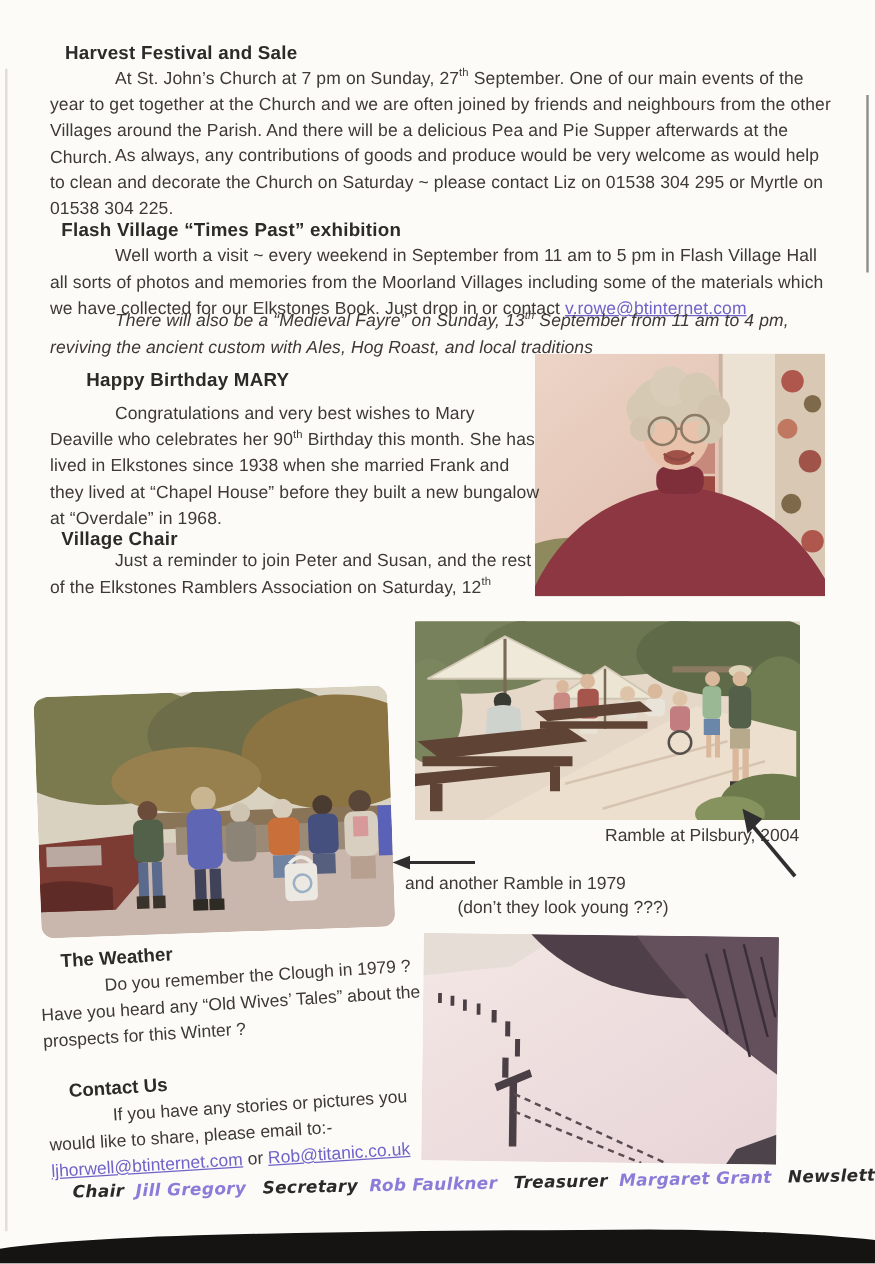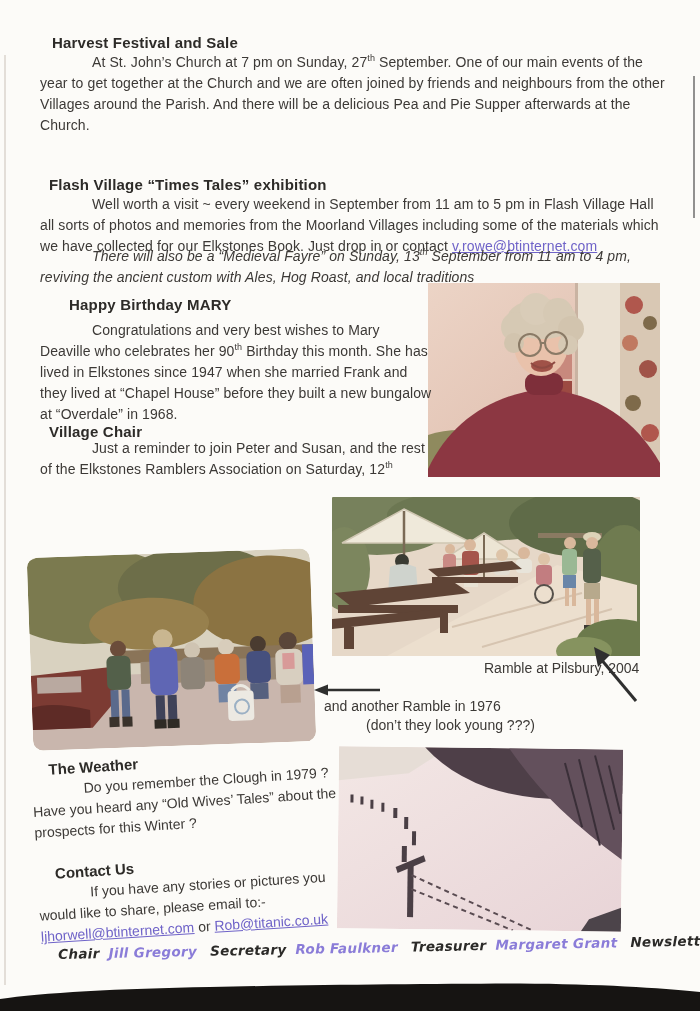--- a/index.html
+++ b/index.html
@@ -31,22 +31,23 @@
 </head>
 <body>
 
 <div id="page">
 
   <div class="fold-left"></div>
   <div class="edge-right"></div>
 
   <div class="h" style="left:52px;top:34px;">Harvest Festival and Sale</div>
   <div class="para ind" style="left:40px;top:52px;width:630px;"><span>At St. John’s Church at 7 pm on Sunday, 27</span><span class="sup">th</span><span> September.   One of our main events of the year to get together at the Church and we are often joined by friends and neighbours from the other Villages around the Parish.   And there will be a delicious Pea and Pie Supper afterwards at the Church.</span></div>
-
-  <div class="h" style="left:49px;top:176px;">Flash Village “Times Tales” exhibition</div>
+  <div class="para ind" style="left:40px;top:114px;width:630px;">As always, any contributions of goods and produce would be very welcome as would help to clean and decorate the Church on Saturday ~ please contact Liz on 01538 304 295 or Myrtle on 01538 304 225.</div>
+
+  <div class="h" style="left:49px;top:176px;">Flash Village “Times Past” exhibition</div>
   <div class="para ind" style="left:40px;top:194px;width:630px;"><span>Well worth a visit ~ every weekend in September from 11 am to 5 pm in Flash Village Hall all sorts of photos and memories from the Moorland Villages including some of the materials which we have collected for our Elkstones Book.   Just drop in or contact  </span><a class="email">v.rowe@btinternet.com</a></div>
   <div class="para ind" style="left:40px;top:246px;width:630px;font-style:italic;"><span>There will also be a “Medieval Fayre” on Sunday, 13</span><span class="sup">th</span><span> September from 11 am to 4 pm, reviving the ancient custom with Ales, Hog Roast, and local traditions</span></div>
 
   <div class="photo" style="left:428px;top:283px;">
     <svg width="232" height="194" viewBox="0 0 232 194">
       <defs>
         <linearGradient id="mwall" x1="0" y1="0" x2="1" y2="1">
           <stop offset="0" stop-color="#ecd4c6"></stop>
             <stop offset="1" stop-color="#dcb8a8"></stop>
         </linearGradient>
@@ -81,21 +82,21 @@
         <circle cx="140" cy="62" r="10" fill="#d6c9b4"></circle>
       <circle cx="102" cy="62" r="11" fill="none" stroke="#8a7a66" stroke-width="2"></circle>
       <circle cx="128" cy="60" r="11" fill="none" stroke="#8a7a66" stroke-width="2"></circle>
       <line x1="112" y1="60" x2="118" y2="60" stroke="#8a7a66" stroke-width="2"></line>
       <ellipse cx="114" cy="83" rx="11" ry="6" fill="#a05248"></ellipse>
       <path d="M103,80 Q114,90 127,79" fill="none" stroke="#8e4a42" stroke-width="2"></path>
     </svg>
   </div>
 
   <div class="h" style="left:49px;top:296px;margin-left:20px;">Happy Birthday MARY</div>
-  <div class="para ind" style="left:40px;top:320px;width:392px;"><span>Congratulations and very best wishes to Mary Deaville who celebrates her 90</span><span class="sup">th</span><span> Birthday this month.  She has lived in Elkstones since 1947 when she married Frank and they lived at “Chapel House” before they built a new bungalow at “Overdale” in 1968.</span></div>
+  <div class="para ind" style="left:40px;top:320px;width:392px;"><span>Congratulations and very best wishes to Mary Deaville who celebrates her 90</span><span class="sup">th</span><span> Birthday this month.  She has lived in Elkstones since 1938 when she married Frank and they lived at “Chapel House” before they built a new bungalow at “Overdale” in 1968.</span></div>
 
   <div class="h" style="left:49px;top:423px;">Village Chair</div>
   <div class="para ind" style="left:40px;top:438px;width:398px;"><span>Just a reminder to join Peter and Susan, and the rest of the Elkstones Ramblers Association on Saturday, 12</span><span class="sup">th</span></div>
 
   <div class="photo" style="left:332px;top:497px;">
     <svg width="308" height="159" viewBox="0 0 308 159">
       <rect width="308" height="159" fill="#e6d8c8"></rect>
       <rect x="0" y="0" width="95" height="40" fill="#edebe0"></rect>
       <ellipse cx="45" cy="26" rx="75" ry="32" fill="#77815c"></ellipse>
       <ellipse cx="150" cy="18" rx="95" ry="26" fill="#6c7752"></ellipse>
@@ -204,21 +205,21 @@
 
   <div class="caption" style="left:450px;top:660px;margin-left:34px;">Ramble at Pilsbury, 2004</div>
   <svg class="photo" style="left:586px;top:645px;" width="60" height="62" viewBox="0 0 60 62">
     <line x1="50" y1="56" x2="14" y2="13" stroke="#2f2f2f" stroke-width="3"></line>
     <polygon points="8,2 24,10 12,22" fill="#2f2f2f"></polygon>
   </svg>
   <svg class="photo" style="left:312px;top:683px;" width="72" height="14" viewBox="0 0 72 14">
     <line x1="13" y1="7" x2="68" y2="7" stroke="#2f2f2f" stroke-width="2.5"></line>
     <polygon points="2,7 16,1.5 16,12.5" fill="#2f2f2f"></polygon>
   </svg>
-  <div class="caption" style="left:324px;top:698px;">and another Ramble in 1976</div>
+  <div class="caption" style="left:324px;top:698px;">and another Ramble in 1979</div>
   <div class="caption" style="left:366px;top:717px;">(don’t they look young ???)</div>
 
   <div class="photo" style="left:338px;top:748px;transform:rotate(0.7deg);">
     <svg width="284" height="182" viewBox="0 0 284 182">
       <defs>
         <linearGradient id="snow" x1="0" y1="0" x2="1" y2="1">
           <stop offset="0" stop-color="#f3e7e5"></stop>
             <stop offset="1" stop-color="#e8d4d7"></stop>
         </linearGradient>
       </defs>

